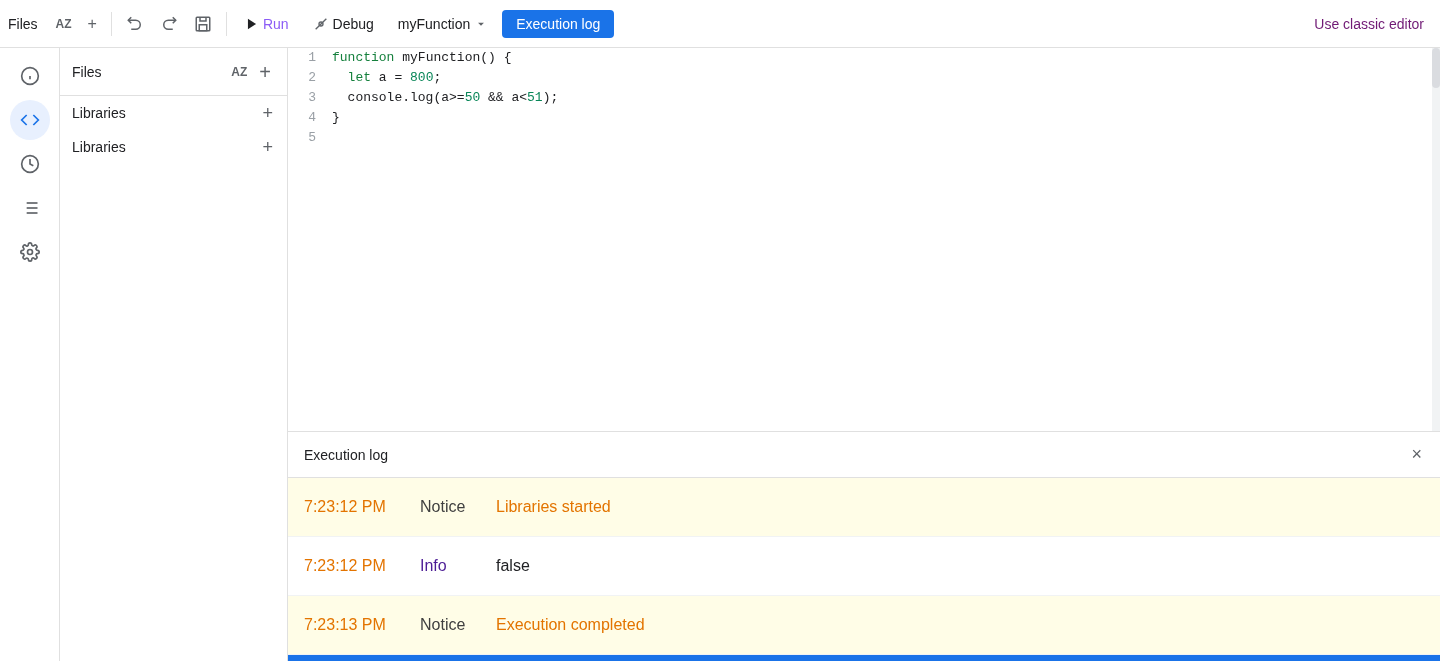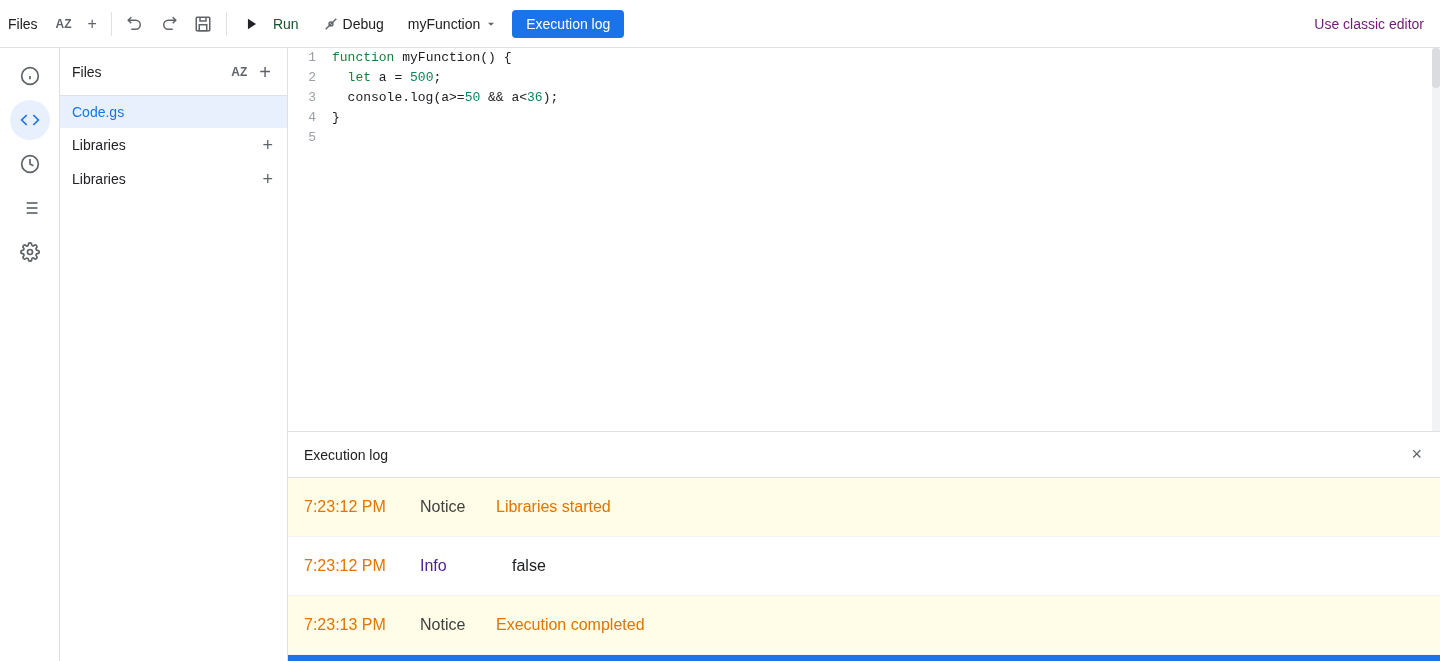--- a/index.html
+++ b/index.html
@@ -41,27 +41,27 @@
     }
     .toolbar-divider {
       width: 1px;
       height: 24px;
       background: #e0e0e0;
       margin: 0 4px;
     }
     .toolbar-run-btn {
       display: flex;
       align-items: center;
-      gap: 14px;
+      gap: 4px;
       background: none;
       border: none;
       cursor: pointer;
       padding: 4px 10px;
       border-radius: 4px;
-      color: #14532d;
+      color: #8b5cf6;
       font-size: 14px;
     }
     .toolbar-debug-btn {
       display: flex;
       align-items: center;
       gap: 4px;
       background: none;
       border: none;
       cursor: pointer;
       padding: 4px 10px;
@@ -296,21 +296,20 @@
       margin-right: 16px;
     }
     .log-level.info {
       color: #4c1d95;
     }
     .log-message {
       color: #e37400;
     }
     .log-message.info {
       color: #202124;
-      margin-left: 16px;
     }
     .exec-log-bottom-bar {
       height: 6px;
       background: #1a73e8;
     }
     .scrollbar-track {
       position: absolute;
       right: 0;
       top: 0;
       width: 8px;
@@ -421,48 +420,45 @@
   </div>
 
   <div class="file-panel">
     <div class="file-panel-header">
       <span class="file-panel-title">Files</span>
       <div class="file-panel-icons">
         <button class="file-icon-btn" style="font-size:12px;font-weight:bold;">AZ</button>
         <button class="file-icon-btn" style="font-size:20px;line-height:1;">+</button>
       </div>
     </div>
-    <div class="file-item active">
-      <span>Code.gs</span>
-    </div>
     <div class="section-row">
       <span class="section-label">Libraries</span>
       <button class="section-add-btn">+</button>
     </div>
     <div class="section-row">
       <span class="section-label">Libraries</span>
       <button class="section-add-btn">+</button>
     </div>
   </div>
 
   <div class="editor-area">
     <div class="editor-container">
       <table class="code-table">
         <tbody>
           <tr>
             <td class="line-number">1</td>
             <td class="line-content"><span class="kw">function</span> <span class="fn-name">myFunction</span>() {</td>
           </tr>
           <tr>
             <td class="line-number">2</td>
-            <td class="line-content">  <span class="kw">let</span> a = <span class="num">500</span>;</td>
+            <td class="line-content">  <span class="kw">let</span> a = <span class="num">800</span>;</td>
           </tr>
           <tr>
             <td class="line-number">3</td>
-            <td class="line-content">  console.log(a&gt;=<span class="num">50</span> &amp;&amp; a&lt;<span class="num">36</span>);</td>
+            <td class="line-content">  console.log(a&gt;=<span class="num">50</span> &amp;&amp; a&lt;<span class="num">51</span>);</td>
           </tr>
           <tr>
             <td class="line-number">4</td>
             <td class="line-content">}</td>
           </tr>
           <tr>
             <td class="line-number">5</td>
             <td class="line-content"></td>
           </tr>
         </tbody>

